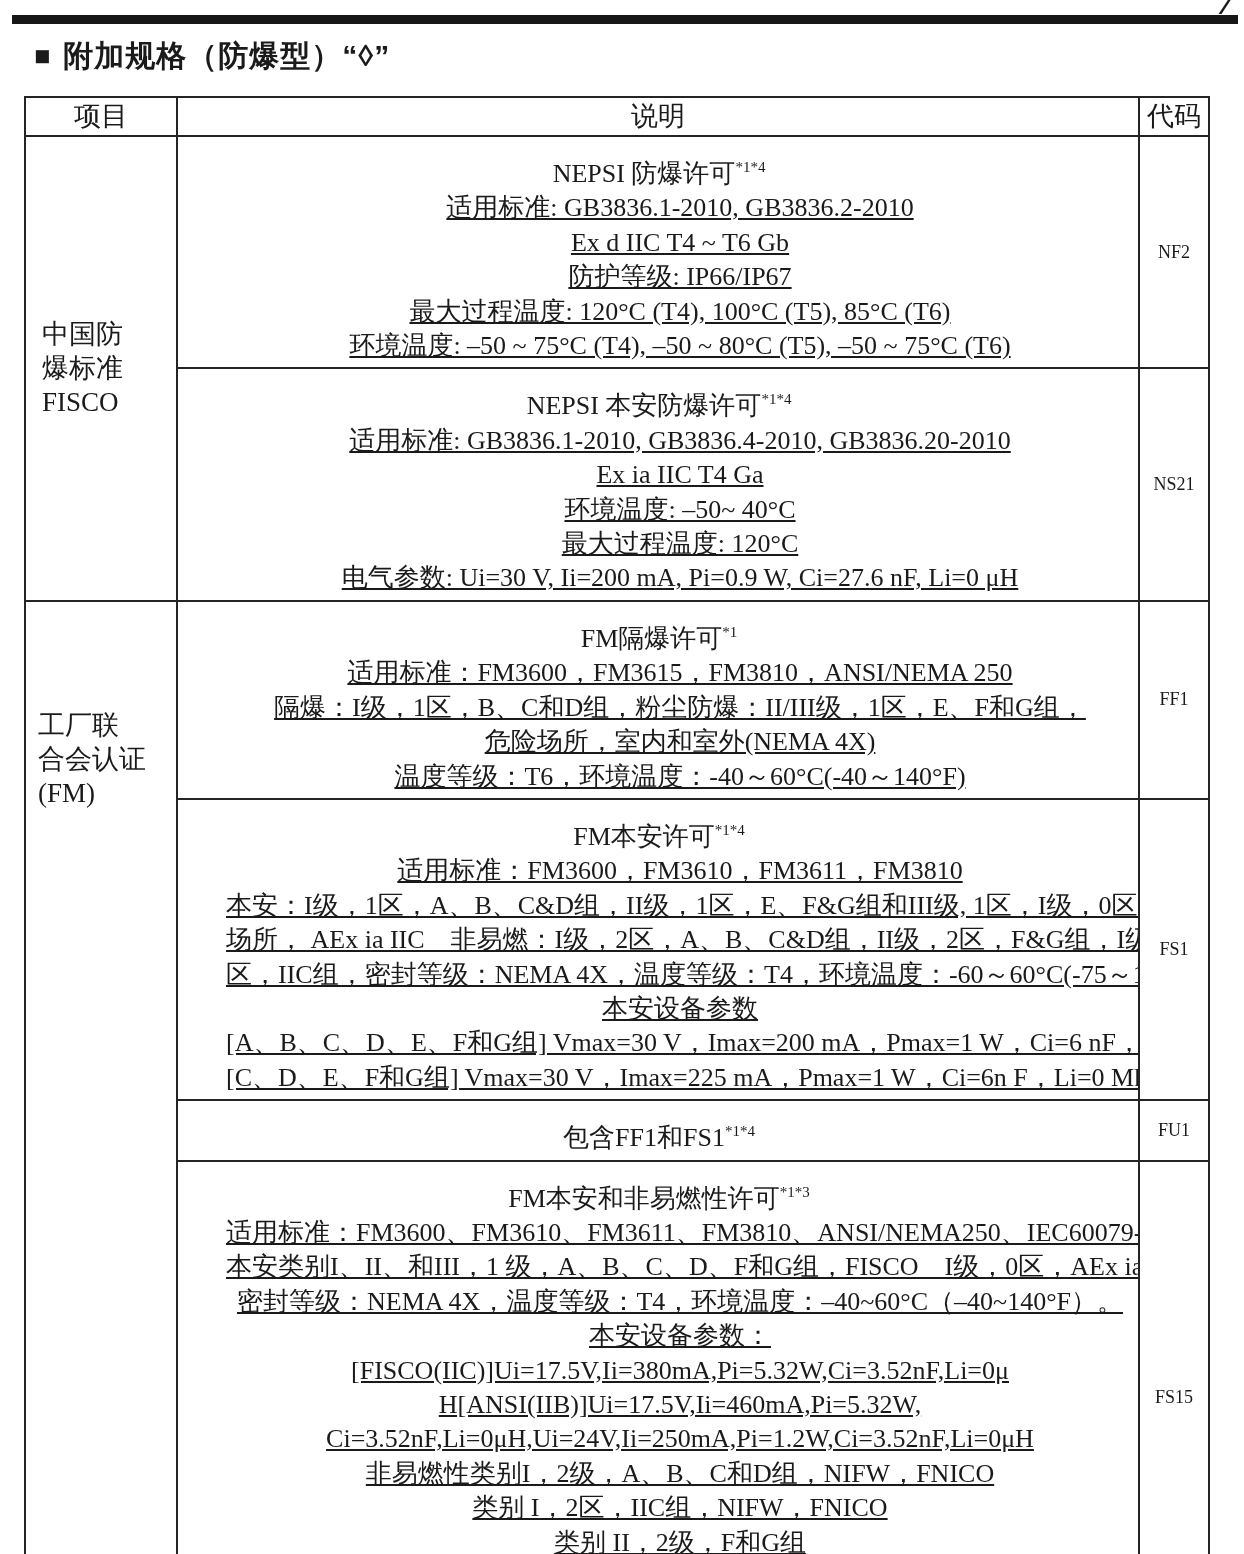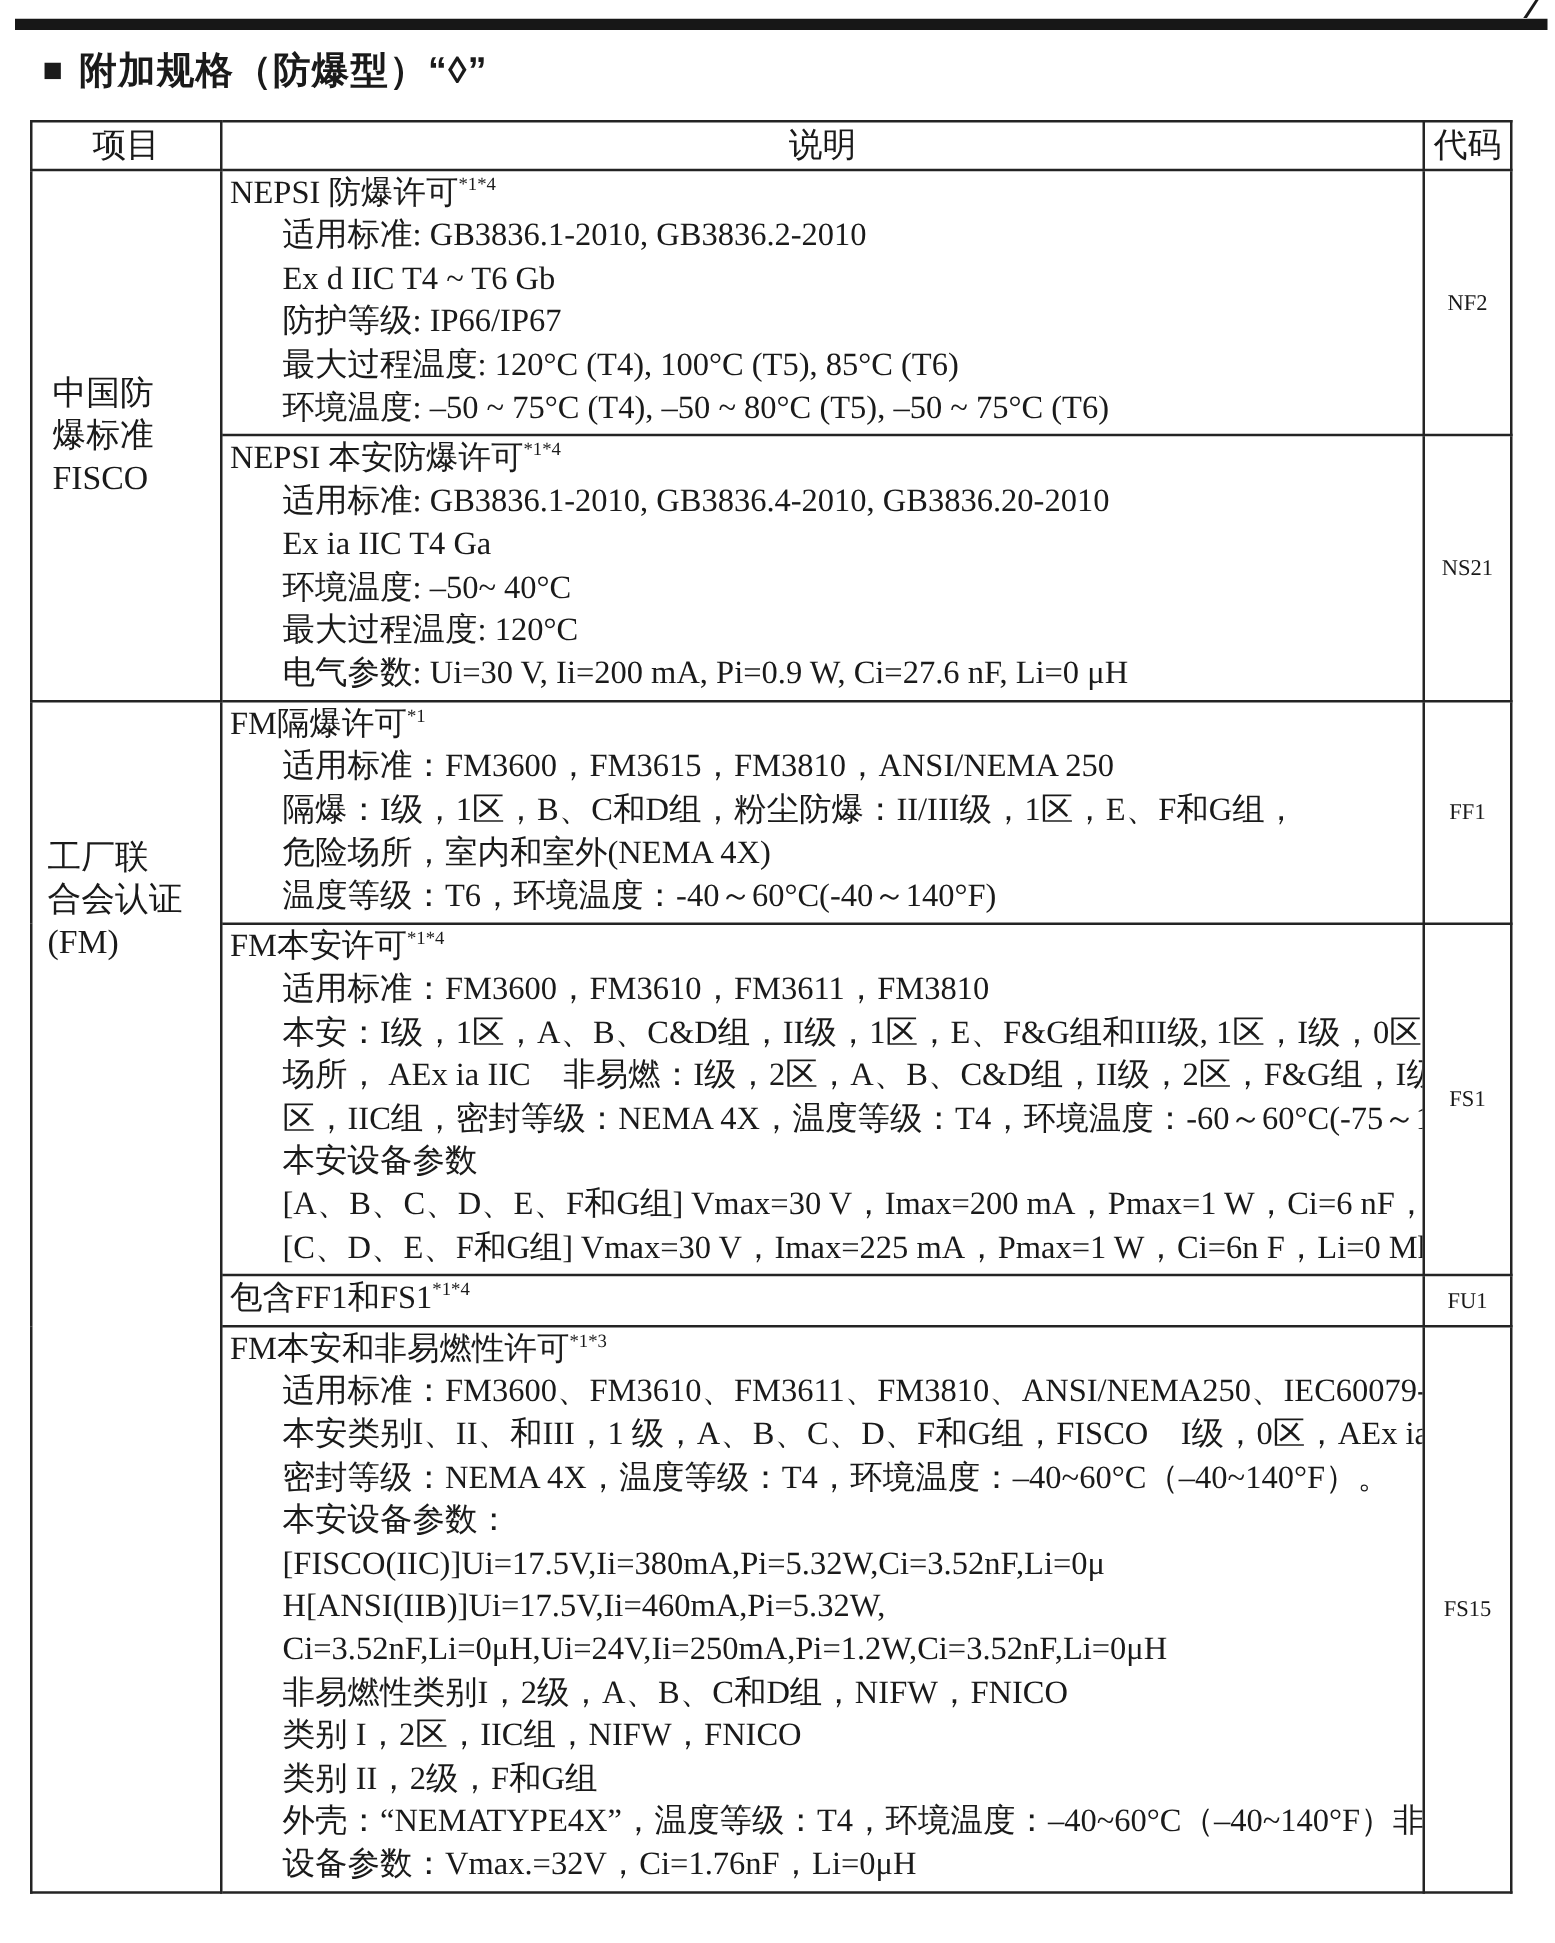--- a/index.html
+++ b/index.html
@@ -32,24 +32,24 @@
     font-weight:normal;font-size:27px;height:37px;text-align:center;
     padding:0;line-height:1.1;
   }
   .item-cell{
     vertical-align:middle;text-align:left;
     font-size:27px;line-height:34px;padding:4px 0 4px 16px;
   }
   .item-cell.g1{vertical-align:top;padding-top:106px;padding-left:12px;margin-left:28px;}
   .desc-cell{
     vertical-align:top;font-size:26px;line-height:34.4px;
-    padding:0 4px 4px 6px;overflow:hidden;
+    padding:20px 4px 4px 6px;overflow:hidden;text-align:center;
   }
   .desc-line{white-space:nowrap;}
-  .desc-line.indent{padding-left:42px;}
+  .desc-line.indent{padding-left:42px;text-decoration:underline;}
   .code-cell{
     text-align:center;vertical-align:middle;font-size:18px;padding:4px 0;
   }
   sup.fnote{font-size:15px;line-height:0;}
 </style>
 </head>
 <body>
 
 <div class="page-num">7</div>
 <div class="top-bar"></div>

